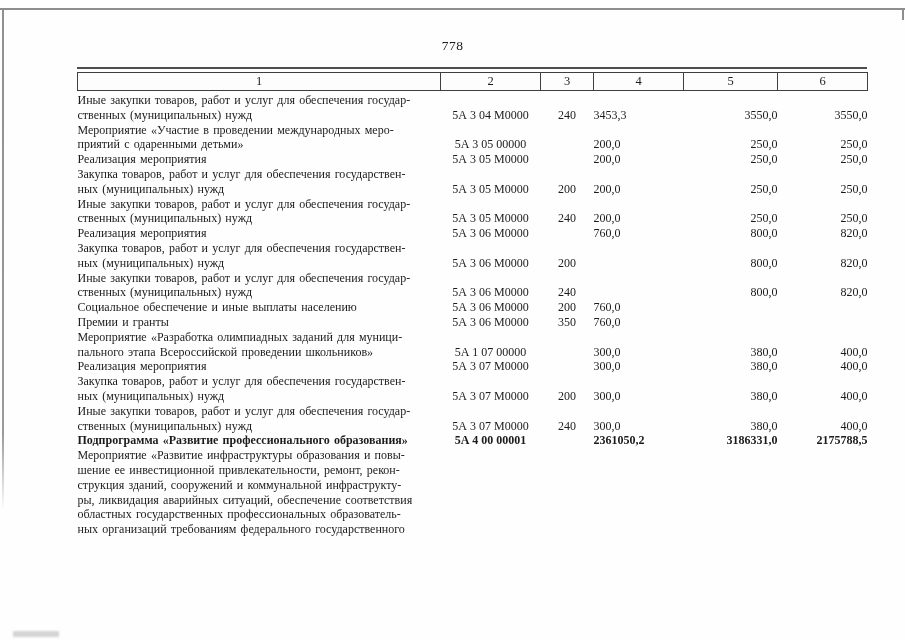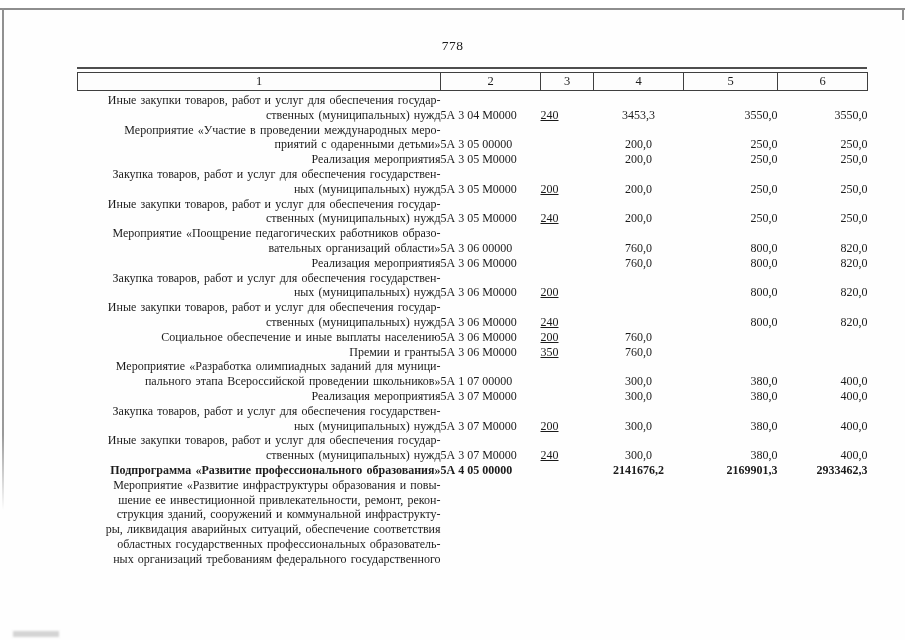--- a/index.html
+++ b/index.html
@@ -69,28 +69,28 @@
     background: #fdfdfd;
   }
   table.budget tbody td {
     border: none;
     padding: 0;
     vertical-align: bottom;
     line-height: 14.8px;
   }
   table.budget tbody tr:first-child td { padding-top: 2px; }
   td.col1 {
-    text-align: right;
+    text-align: left;
     white-space: pre;          
     padding-left: 3px;
     word-spacing: 1.2px;       
   }
-  td.col2 { text-align: left; white-space: nowrap; }
-  td.col3 { text-align: left; text-decoration: underline; }
-  td.col4 { text-align: center; padding-right: 8px; }
+  td.col2 { text-align: center; white-space: nowrap; }
+  td.col3 { text-align: center; }
+  td.col4 { text-align: left; padding-right: 8px; }
   td.col5 { text-align: right; padding-right: 7px; }
   td.col6 { text-align: right; padding-right: 1px; }
   tr.bold td { font-weight: bold; }
 </style>
 </head>
 <body>
 
 <div class="page">
   <div class="scan-edge-top"></div>
   <div class="scan-edge-left"></div>
@@ -158,29 +158,20 @@
           <tr>
             <td class="col1">Иные закупки товаров, работ и услуг для обеспечения государ-
 ственных (муниципальных) нужд</td>
             <td class="col2">5А 3 05 М0000</td>
             <td class="col3">240</td>
             <td class="col4">200,0</td>
             <td class="col5">250,0</td>
             <td class="col6">250,0</td>
           </tr>
           <tr>
-            <td class="col1">Мероприятие «Поощрение педагогических работников образо-
-вательных организаций области»</td>
-            <td class="col2">5А 3 06 00000</td>
-            <td class="col3"></td>
-            <td class="col4">760,0</td>
-            <td class="col5">800,0</td>
-            <td class="col6">820,0</td>
-          </tr>
-          <tr>
             <td class="col1">Реализация мероприятия</td>
             <td class="col2">5А 3 06 М0000</td>
             <td class="col3"></td>
             <td class="col4">760,0</td>
             <td class="col5">800,0</td>
             <td class="col6">820,0</td>
           </tr>
           <tr>
             <td class="col1">Закупка товаров, работ и услуг для обеспечения государствен-
 ных (муниципальных) нужд</td>
@@ -245,25 +236,25 @@
             <td class="col1">Иные закупки товаров, работ и услуг для обеспечения государ-
 ственных (муниципальных) нужд</td>
             <td class="col2">5А 3 07 М0000</td>
             <td class="col3">240</td>
             <td class="col4">300,0</td>
             <td class="col5">380,0</td>
             <td class="col6">400,0</td>
           </tr>
           <tr class="bold">
             <td class="col1">Подпрограмма «Развитие профессионального образования»</td>
-            <td class="col2">5А 4 05 00000</td>
-            <td class="col3"></td>
-            <td class="col4">2141676,2</td>
-            <td class="col5">2169901,3</td>
-            <td class="col6">2933462,3</td>
+            <td class="col2">5А 4 00 00001</td>
+            <td class="col3"></td>
+            <td class="col4">2361050,2</td>
+            <td class="col5">3186331,0</td>
+            <td class="col6">2175788,5</td>
           </tr>
           <tr>
             <td class="col1">Мероприятие «Развитие инфраструктуры образования и повы-
 шение ее инвестиционной привлекательности, ремонт, рекон-
 струкция зданий, сооружений и коммунальной инфраструкту-
 ры, ликвидация аварийных ситуаций, обеспечение соответствия
 областных государственных профессиональных образователь-
 ных организаций требованиям федерального государственного</td>
             <td class="col2"></td>
             <td class="col3"></td>

